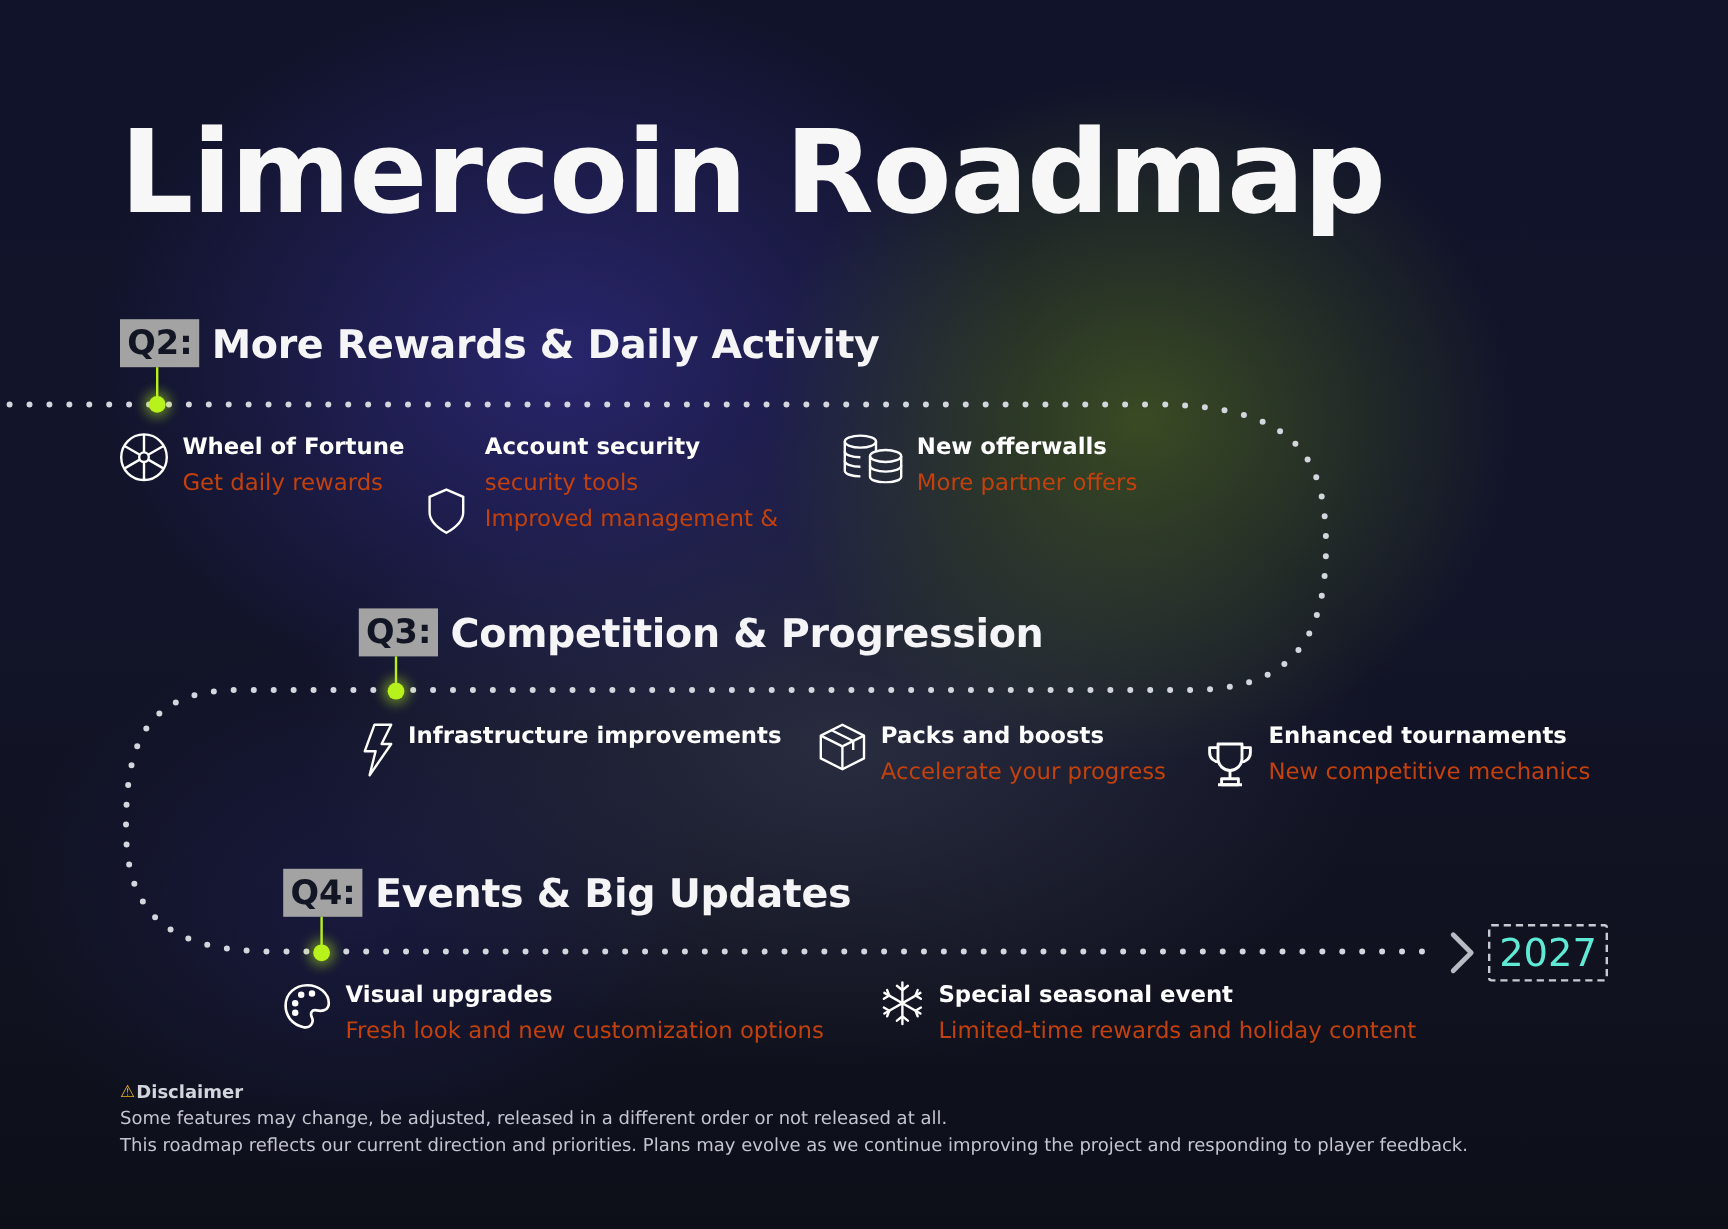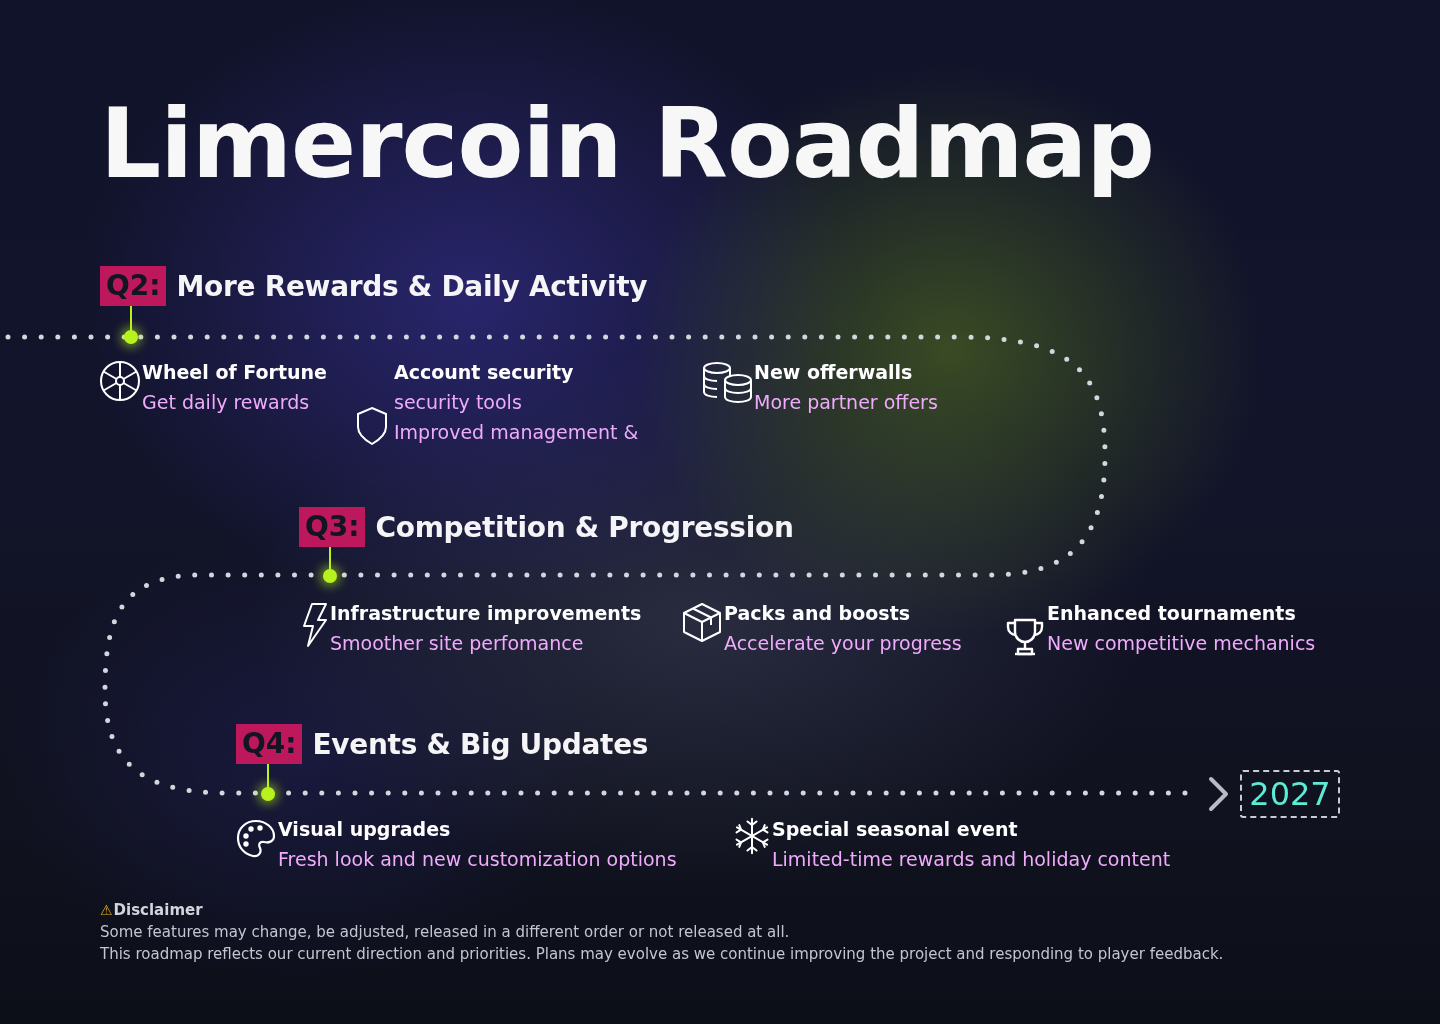--- a/index.html
+++ b/index.html
@@ -23,45 +23,45 @@
     position: absolute; left: 100px; top: 92px;
     font-size: 96px; font-weight: bold; letter-spacing: -1px;
     font-family: "DejaVu Sans", sans-serif;
     color: #f7f7f7;
     line-height: 1.1;
   }
   .q-header {
     position: absolute; display: flex; align-items: center; gap: 10px;
   }
   .q-badge {
-    background: #be185d; color: #121524;
+    background: #a3a3a3; color: #121524;
     font-weight: bold; font-size: 28px;
     padding: 2px 6px; line-height: 36px;
     font-family: "DejaVu Sans", sans-serif;
   }
   .q-title {
-    font-weight: bold; font-size: 28px; color: #f5f5f7;
+    font-weight: bold; font-size: 33px; color: #f5f5f7;
     font-family: "DejaVu Sans", sans-serif;
     letter-spacing: -0.3px;
   }
   .stem {
     position: absolute; width: 2px; background: #b8f21d;
   }
   .node {
     position: absolute; width: 14px; height: 14px; border-radius: 50%;
     background: #b8f21d;
     box-shadow: 0 0 10px 4px rgba(184,242,29,0.45);
   }
   svg.path { position: absolute; left: 0; top: 0; pointer-events: none; }
-  .item { position: absolute; display: flex; }
+  .item { position: absolute; display: flex; gap: 10px; }
   .item .ic { width: 44px; height: 44px; flex: 0 0 auto; margin-top: 2px; }
   .item .ic svg { width: 44px; height: 44px; }
   .item .txt { display: flex; flex-direction: column; }
   .item .h { font-weight: bold; font-size: 19px; line-height: 30px; color: #ffffff; }
-  .item .d { font-size: 19px; line-height: 30px; color: #f0abfc; }
+  .item .d { font-size: 19px; line-height: 30px; color: #c2410c; }
   .year-arrow {
     position: absolute; left: 1206px; top: 776px; width: 24px; height: 36px;
   }
   .year {
     position: absolute; left: 1240px; top: 770px;
     width: 100px; height: 48px;
     border: 2px dashed #c9cbd3; border-radius: 3px;
     font-size: 32px; color: #5eead4; text-align: center; line-height: 44px;
   }
   .disclaimer {
@@ -148,21 +148,20 @@
 <div class="node" style="left:323px; top:569px;"></div>
 
 <div class="item" style="left:300px; top:598px;">
   <span class="ic" style="width:30px;">
     <svg viewBox="0 0 30 48" style="width:30px;height:48px;" fill="none" stroke="#fff" stroke-width="2" stroke-linejoin="round">
       <path d="M12 4 L26 4 L18 20 L26 20 L8 46 L13 26 L4 26 Z"></path>
     </svg>
   </span>
   <div class="txt">
     <span class="h">Infrastructure improvements</span>
-    <span class="d">Smoother site perfomance</span>
   </div>
 </div>
 
 <div class="item" style="left:680px; top:598px;">
   <span class="ic">
     <svg viewBox="0 0 44 44" fill="none" stroke="#fff" stroke-width="2" stroke-linejoin="round">
       <path d="M22 4 L40 13 L40 32 L22 41 L4 32 L4 13 Z"></path>
       <path d="M4 13 L22 22 L40 13"></path>
         <path d="M22 22 V41"></path>
       <path d="M13 8.5 L31 17.5 V25"></path>

